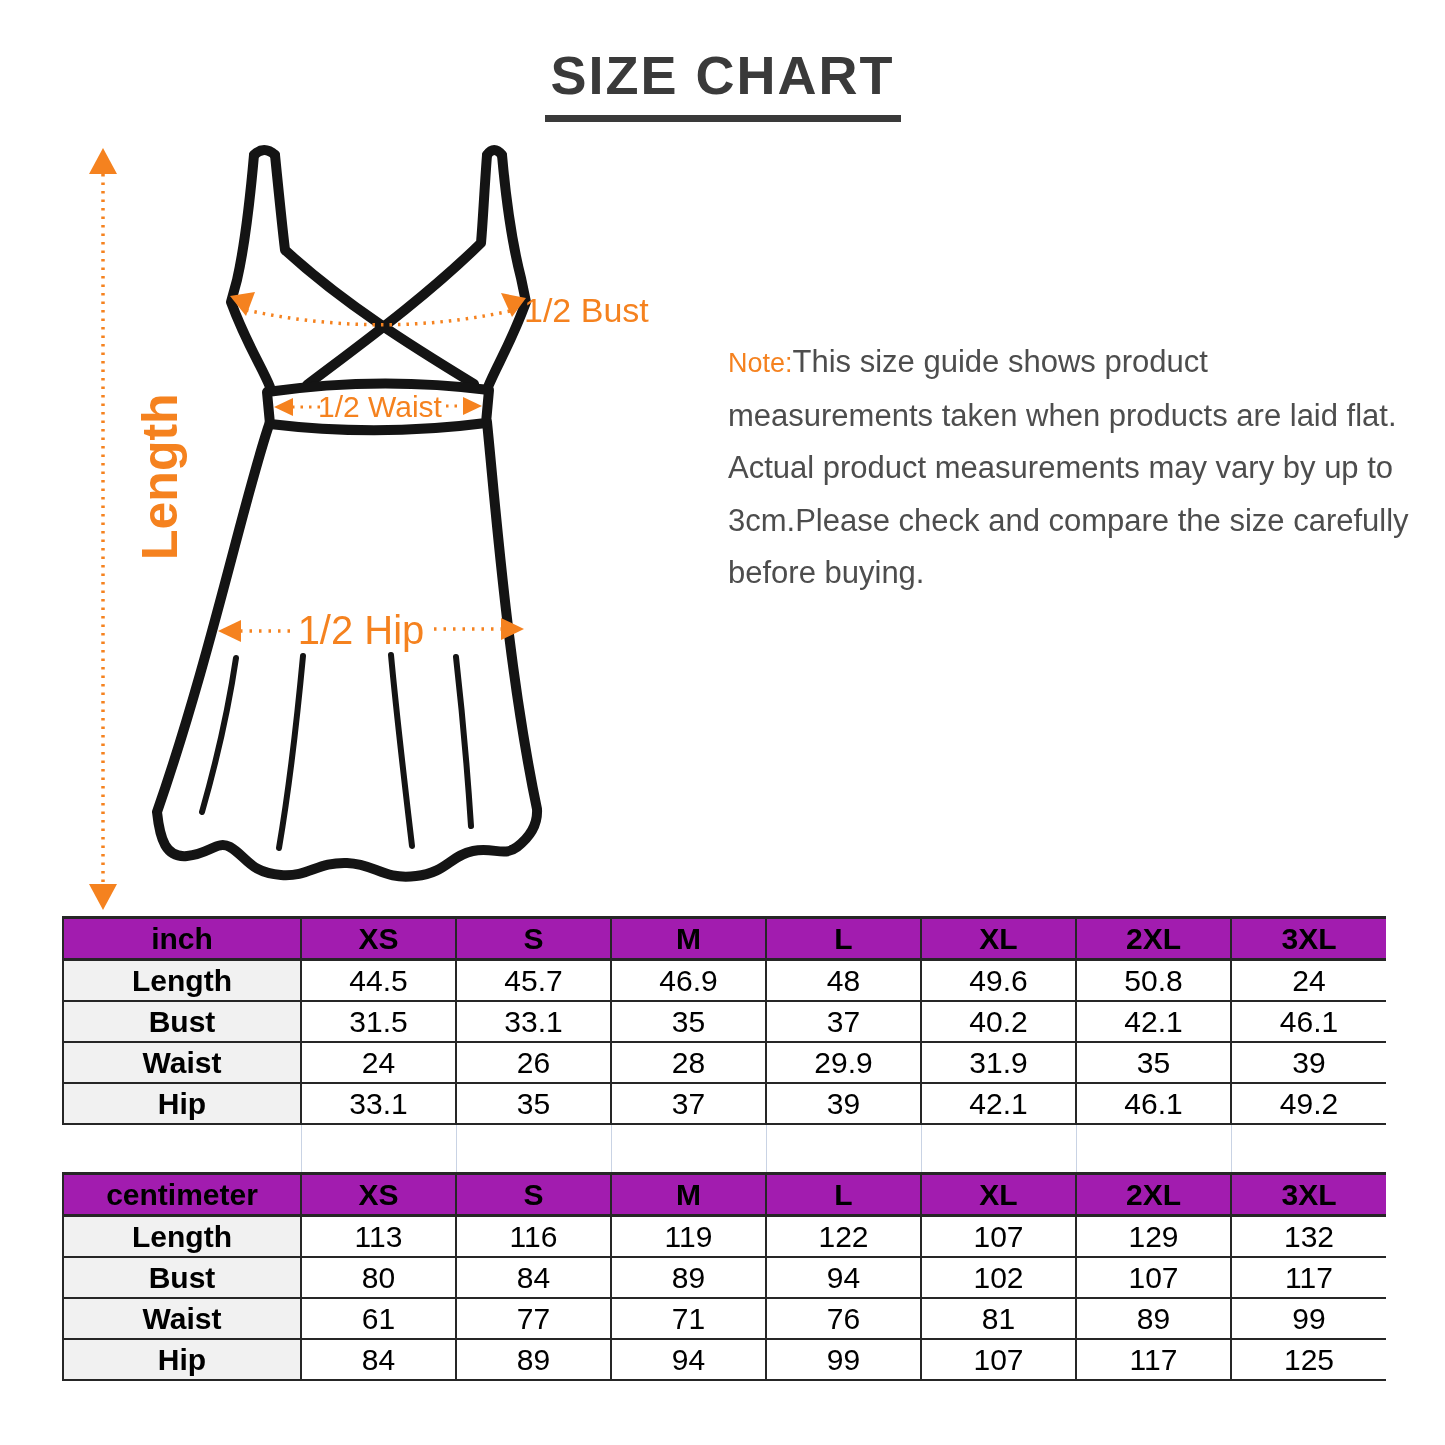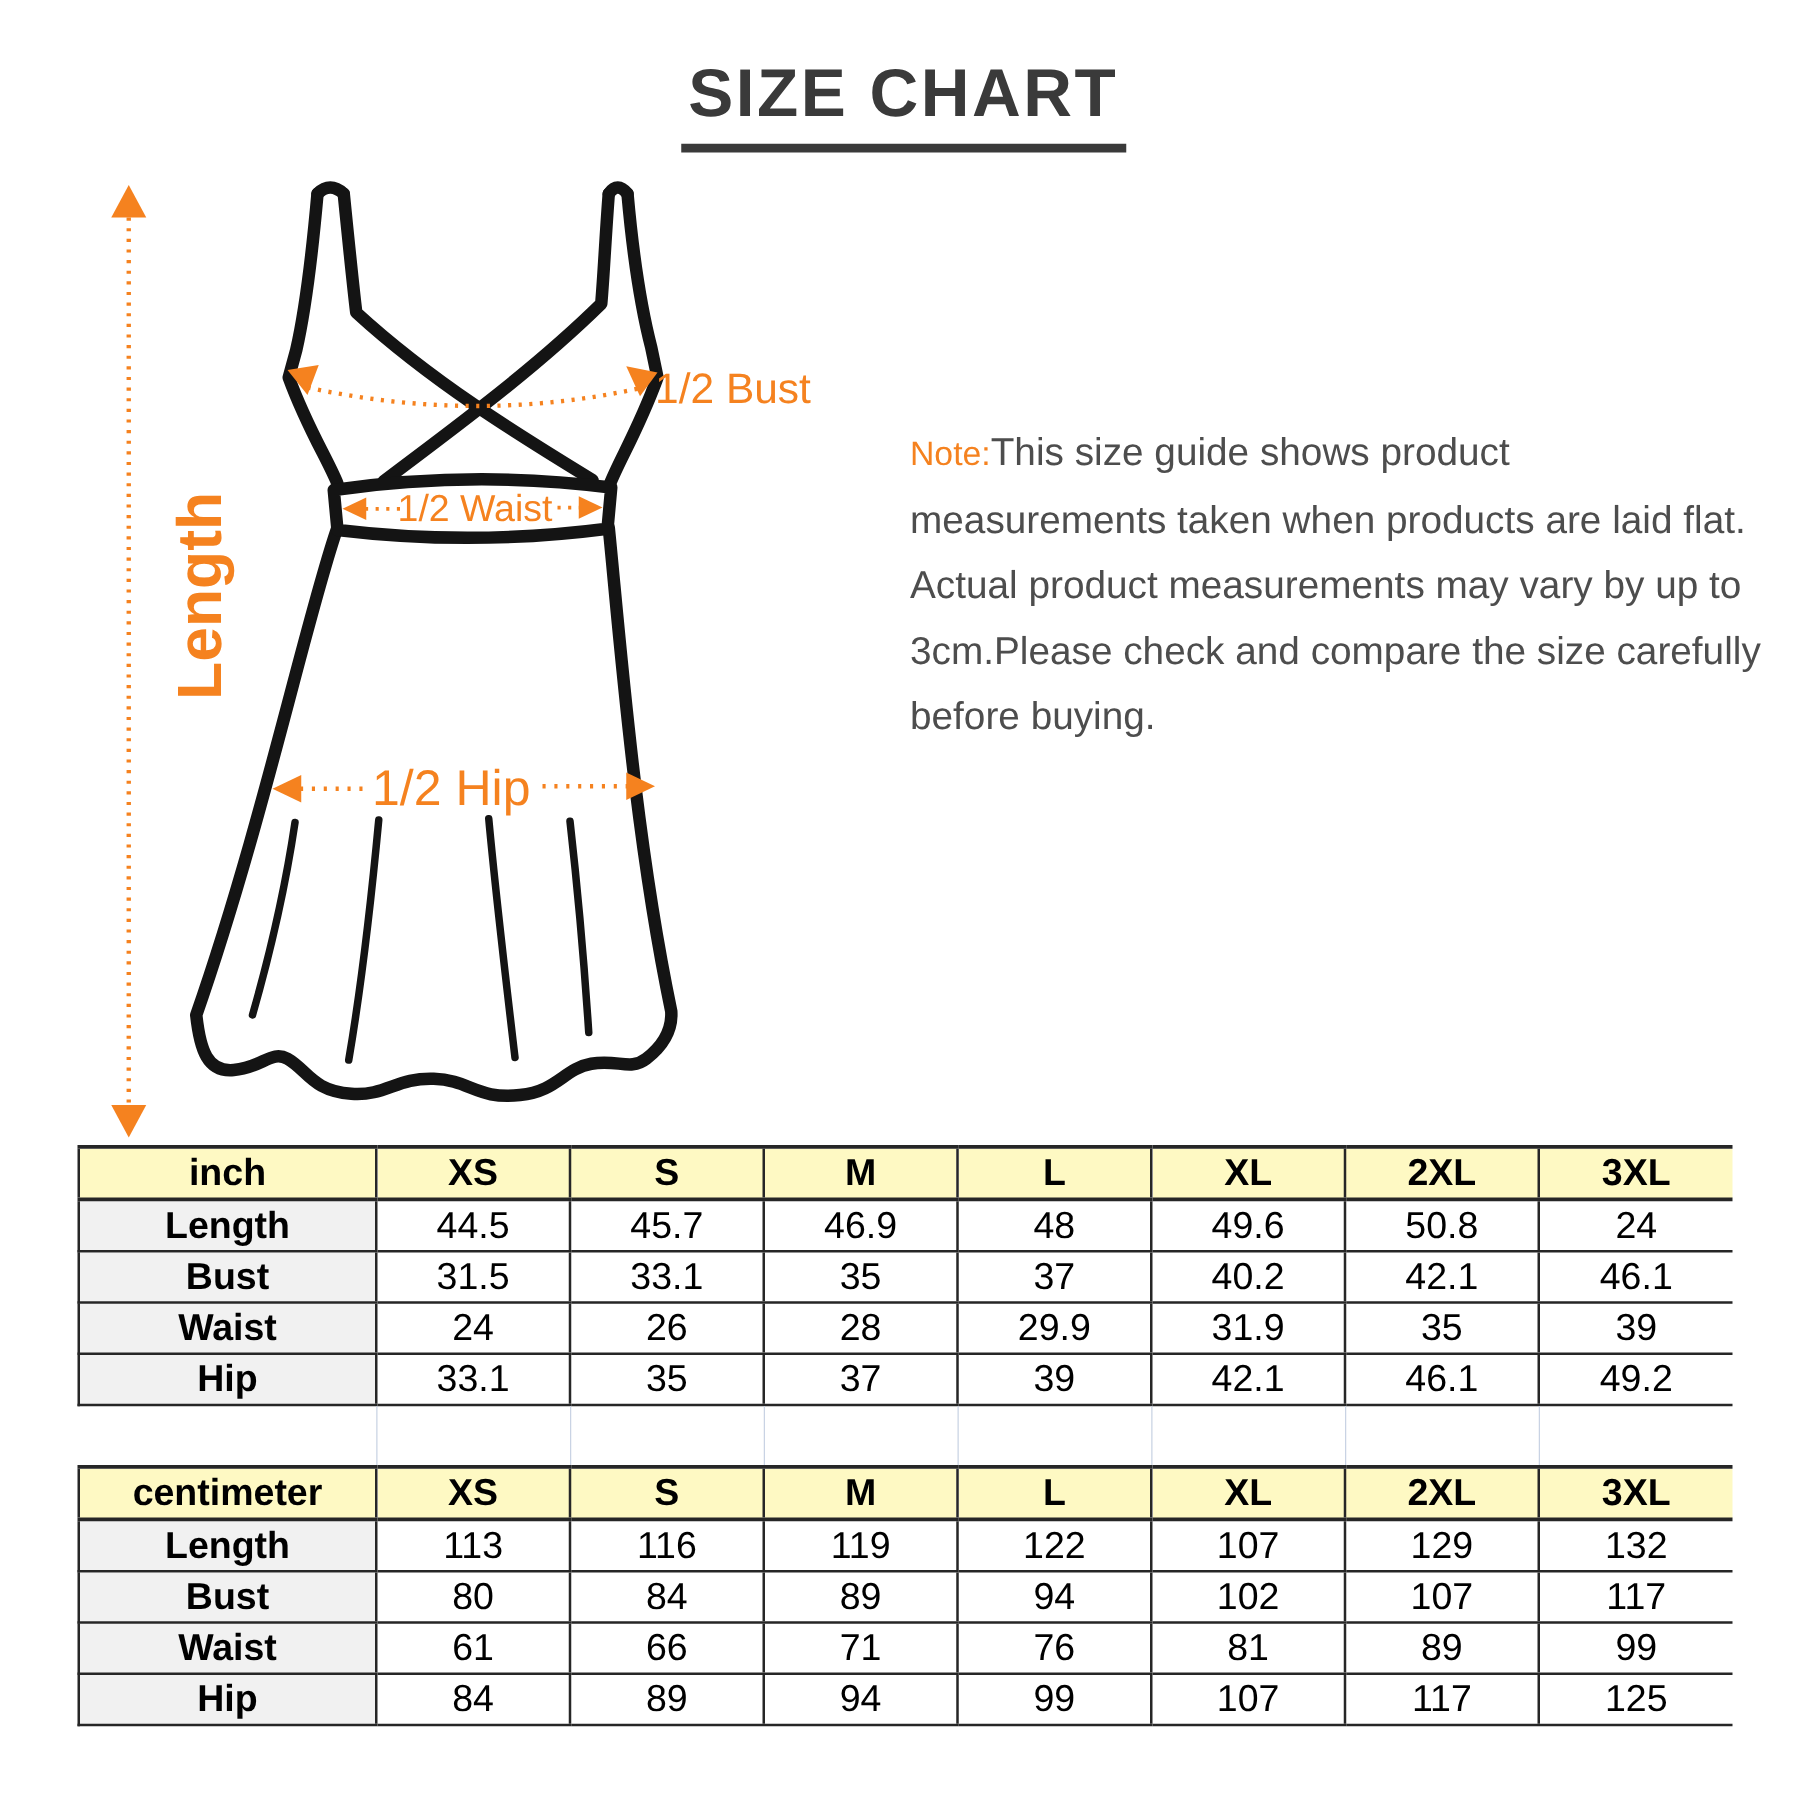--- a/index.html
+++ b/index.html
@@ -30,21 +30,21 @@
   table.size-table {
     position:absolute; left:62px; top:916px; width:1323px;
     border-collapse:collapse; table-layout:fixed; font-size:30px; color:#000;
   }
   .size-table th, .size-table td {
     border-left:2px solid #262626; border-bottom:2px solid #262626;
     text-align:center; vertical-align:middle; padding:0; height:39px;
     white-space:nowrap; overflow:hidden;
   }
   .size-table tr.head th {
-    background:#fef9c3; font-weight:bold;
+    background:#a21caf; font-weight:bold;
     border-top:3px solid #262626; border-bottom:3px solid #262626;
   }
   .size-table td.row-label { background:#f1f1f1; font-weight:bold; }
   .size-table tr.spacer td {
     border-left:1px solid #c9d3e4; border-bottom:0; height:47px; background:#fff;
   }
   .size-table tr.spacer td:first-child { border-left:0; }
 </style>
 </head>
 <body>
@@ -209,21 +209,21 @@
     <td>84</td>
     <td>89</td>
     <td>94</td>
     <td>102</td>
     <td>107</td>
     <td>117</td>
   </tr>
   <tr>
     <td class="row-label">Waist</td>
     <td>61</td>
-    <td>66</td>
+    <td>77</td>
     <td>71</td>
     <td>76</td>
     <td>81</td>
     <td>89</td>
     <td>99</td>
   </tr>
   <tr>
     <td class="row-label">Hip</td>
     <td>84</td>
     <td>89</td>

